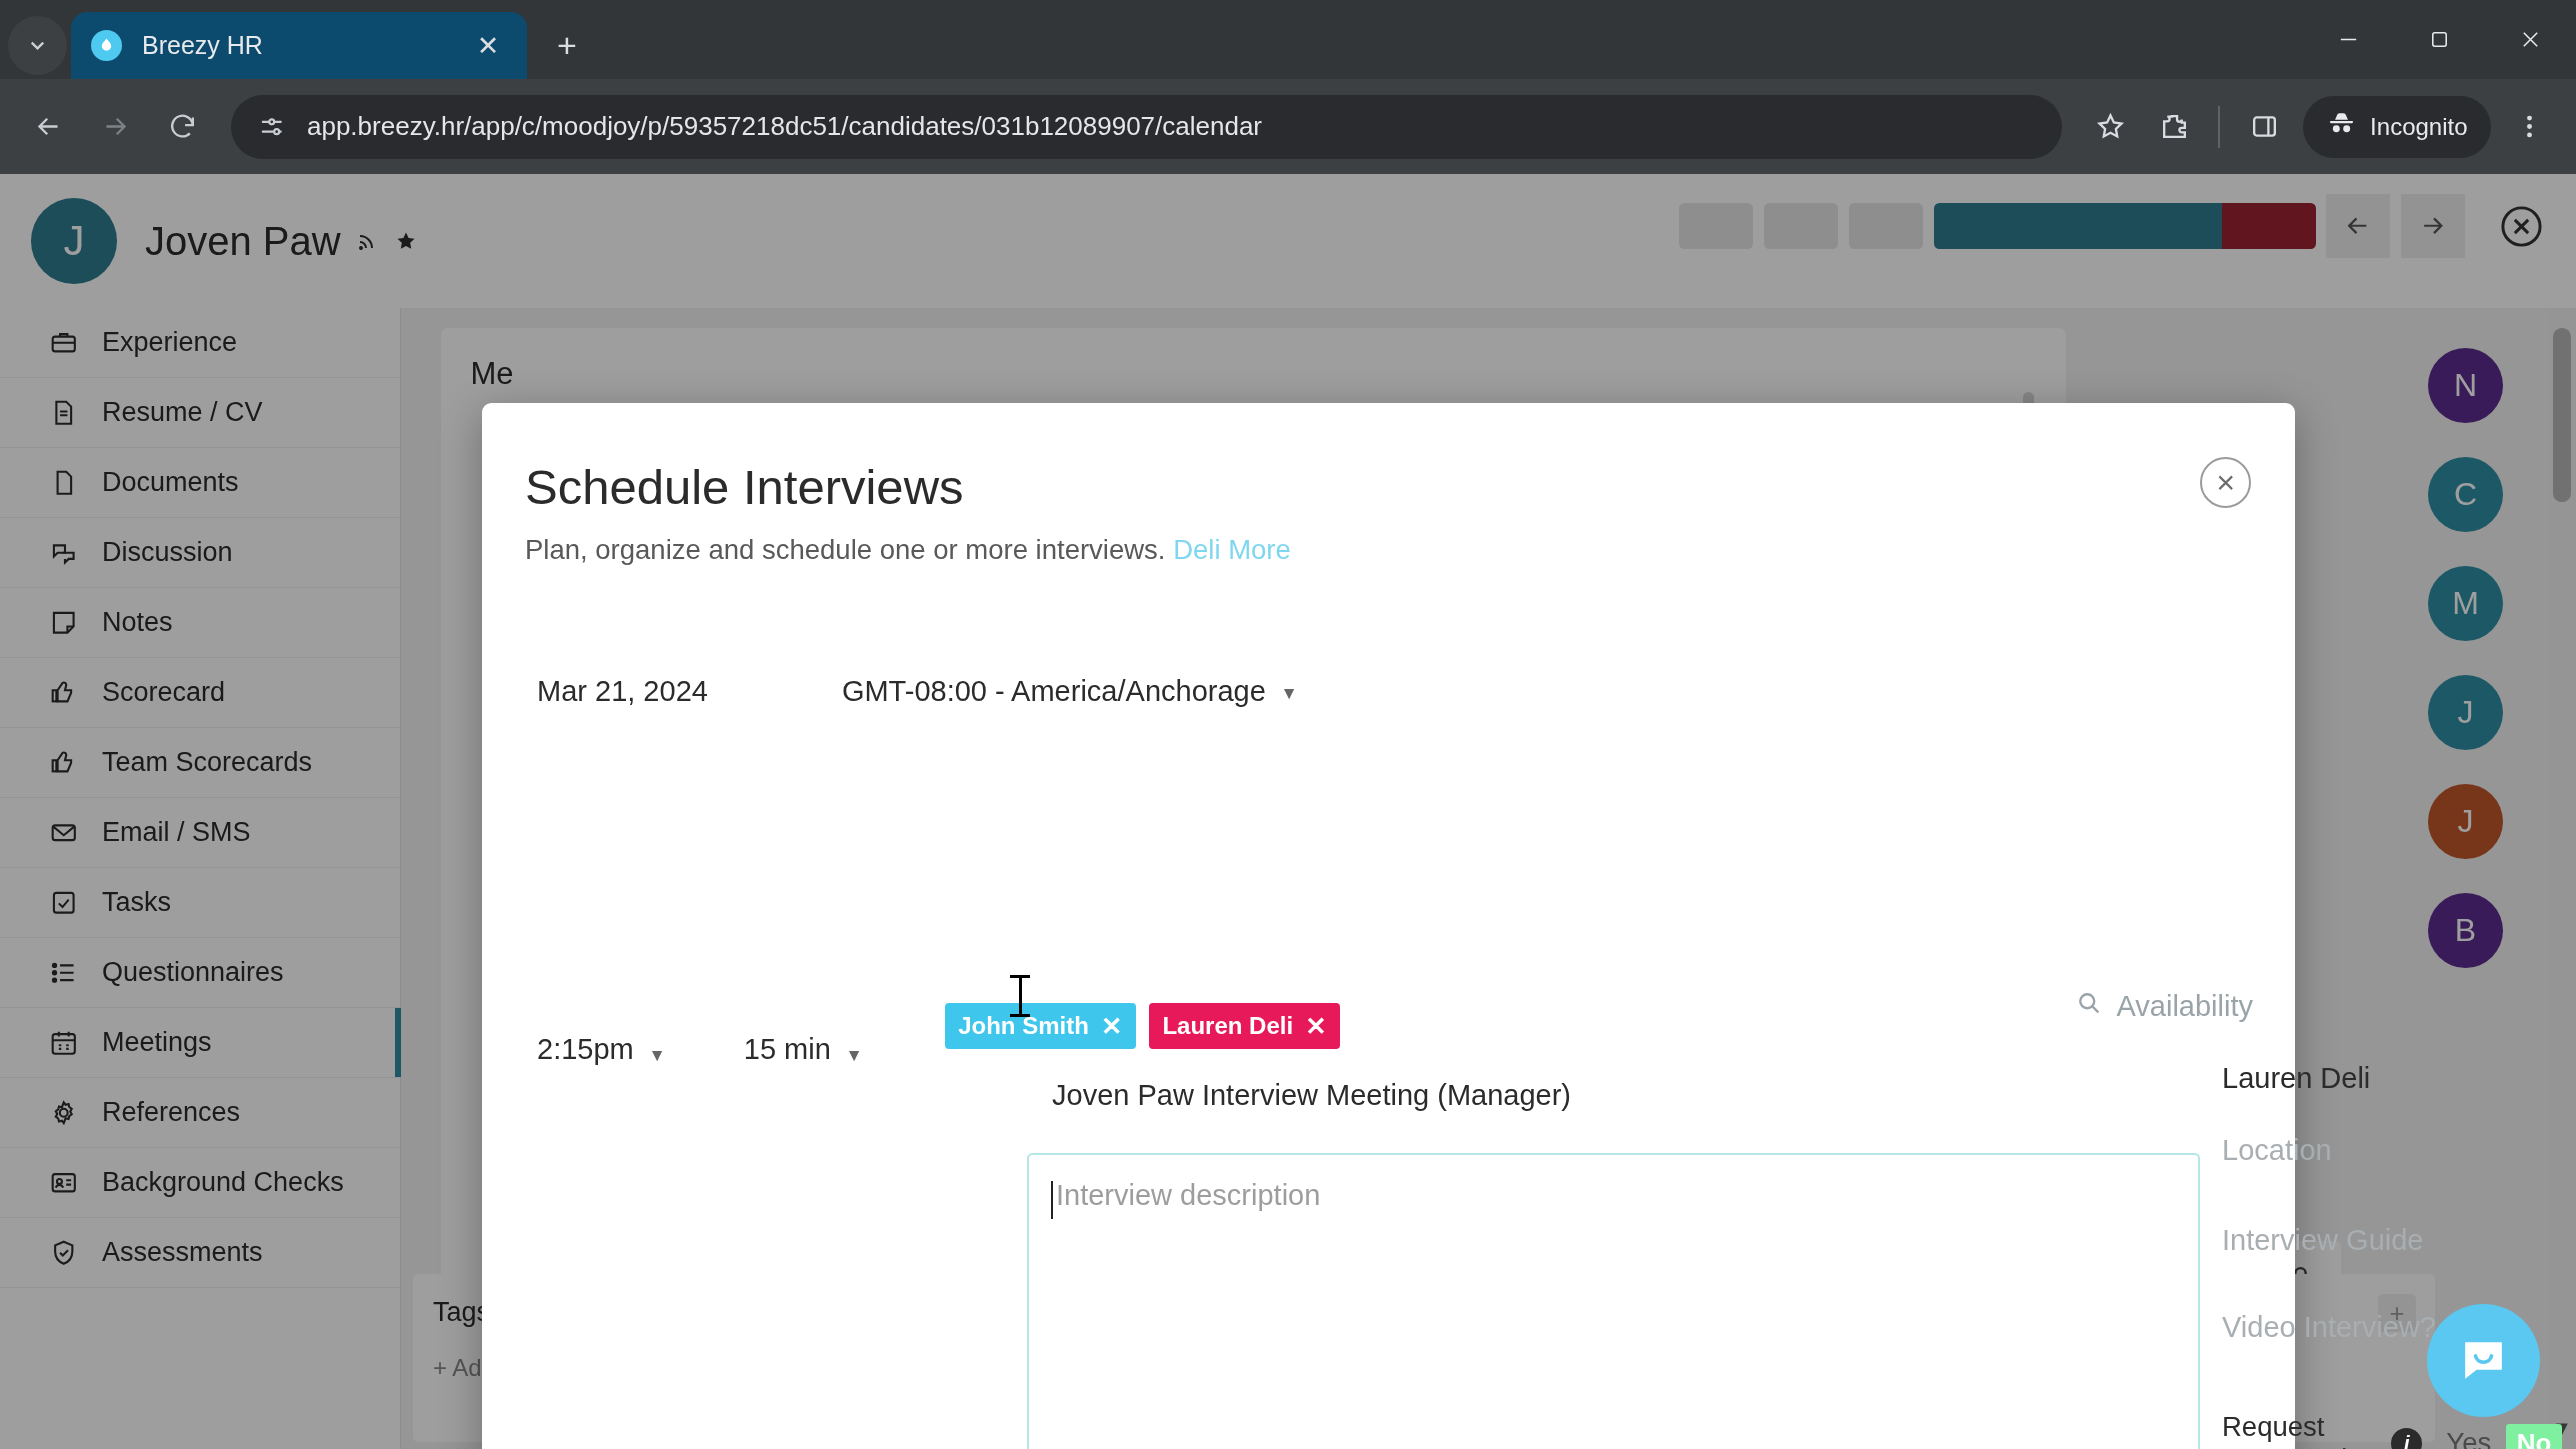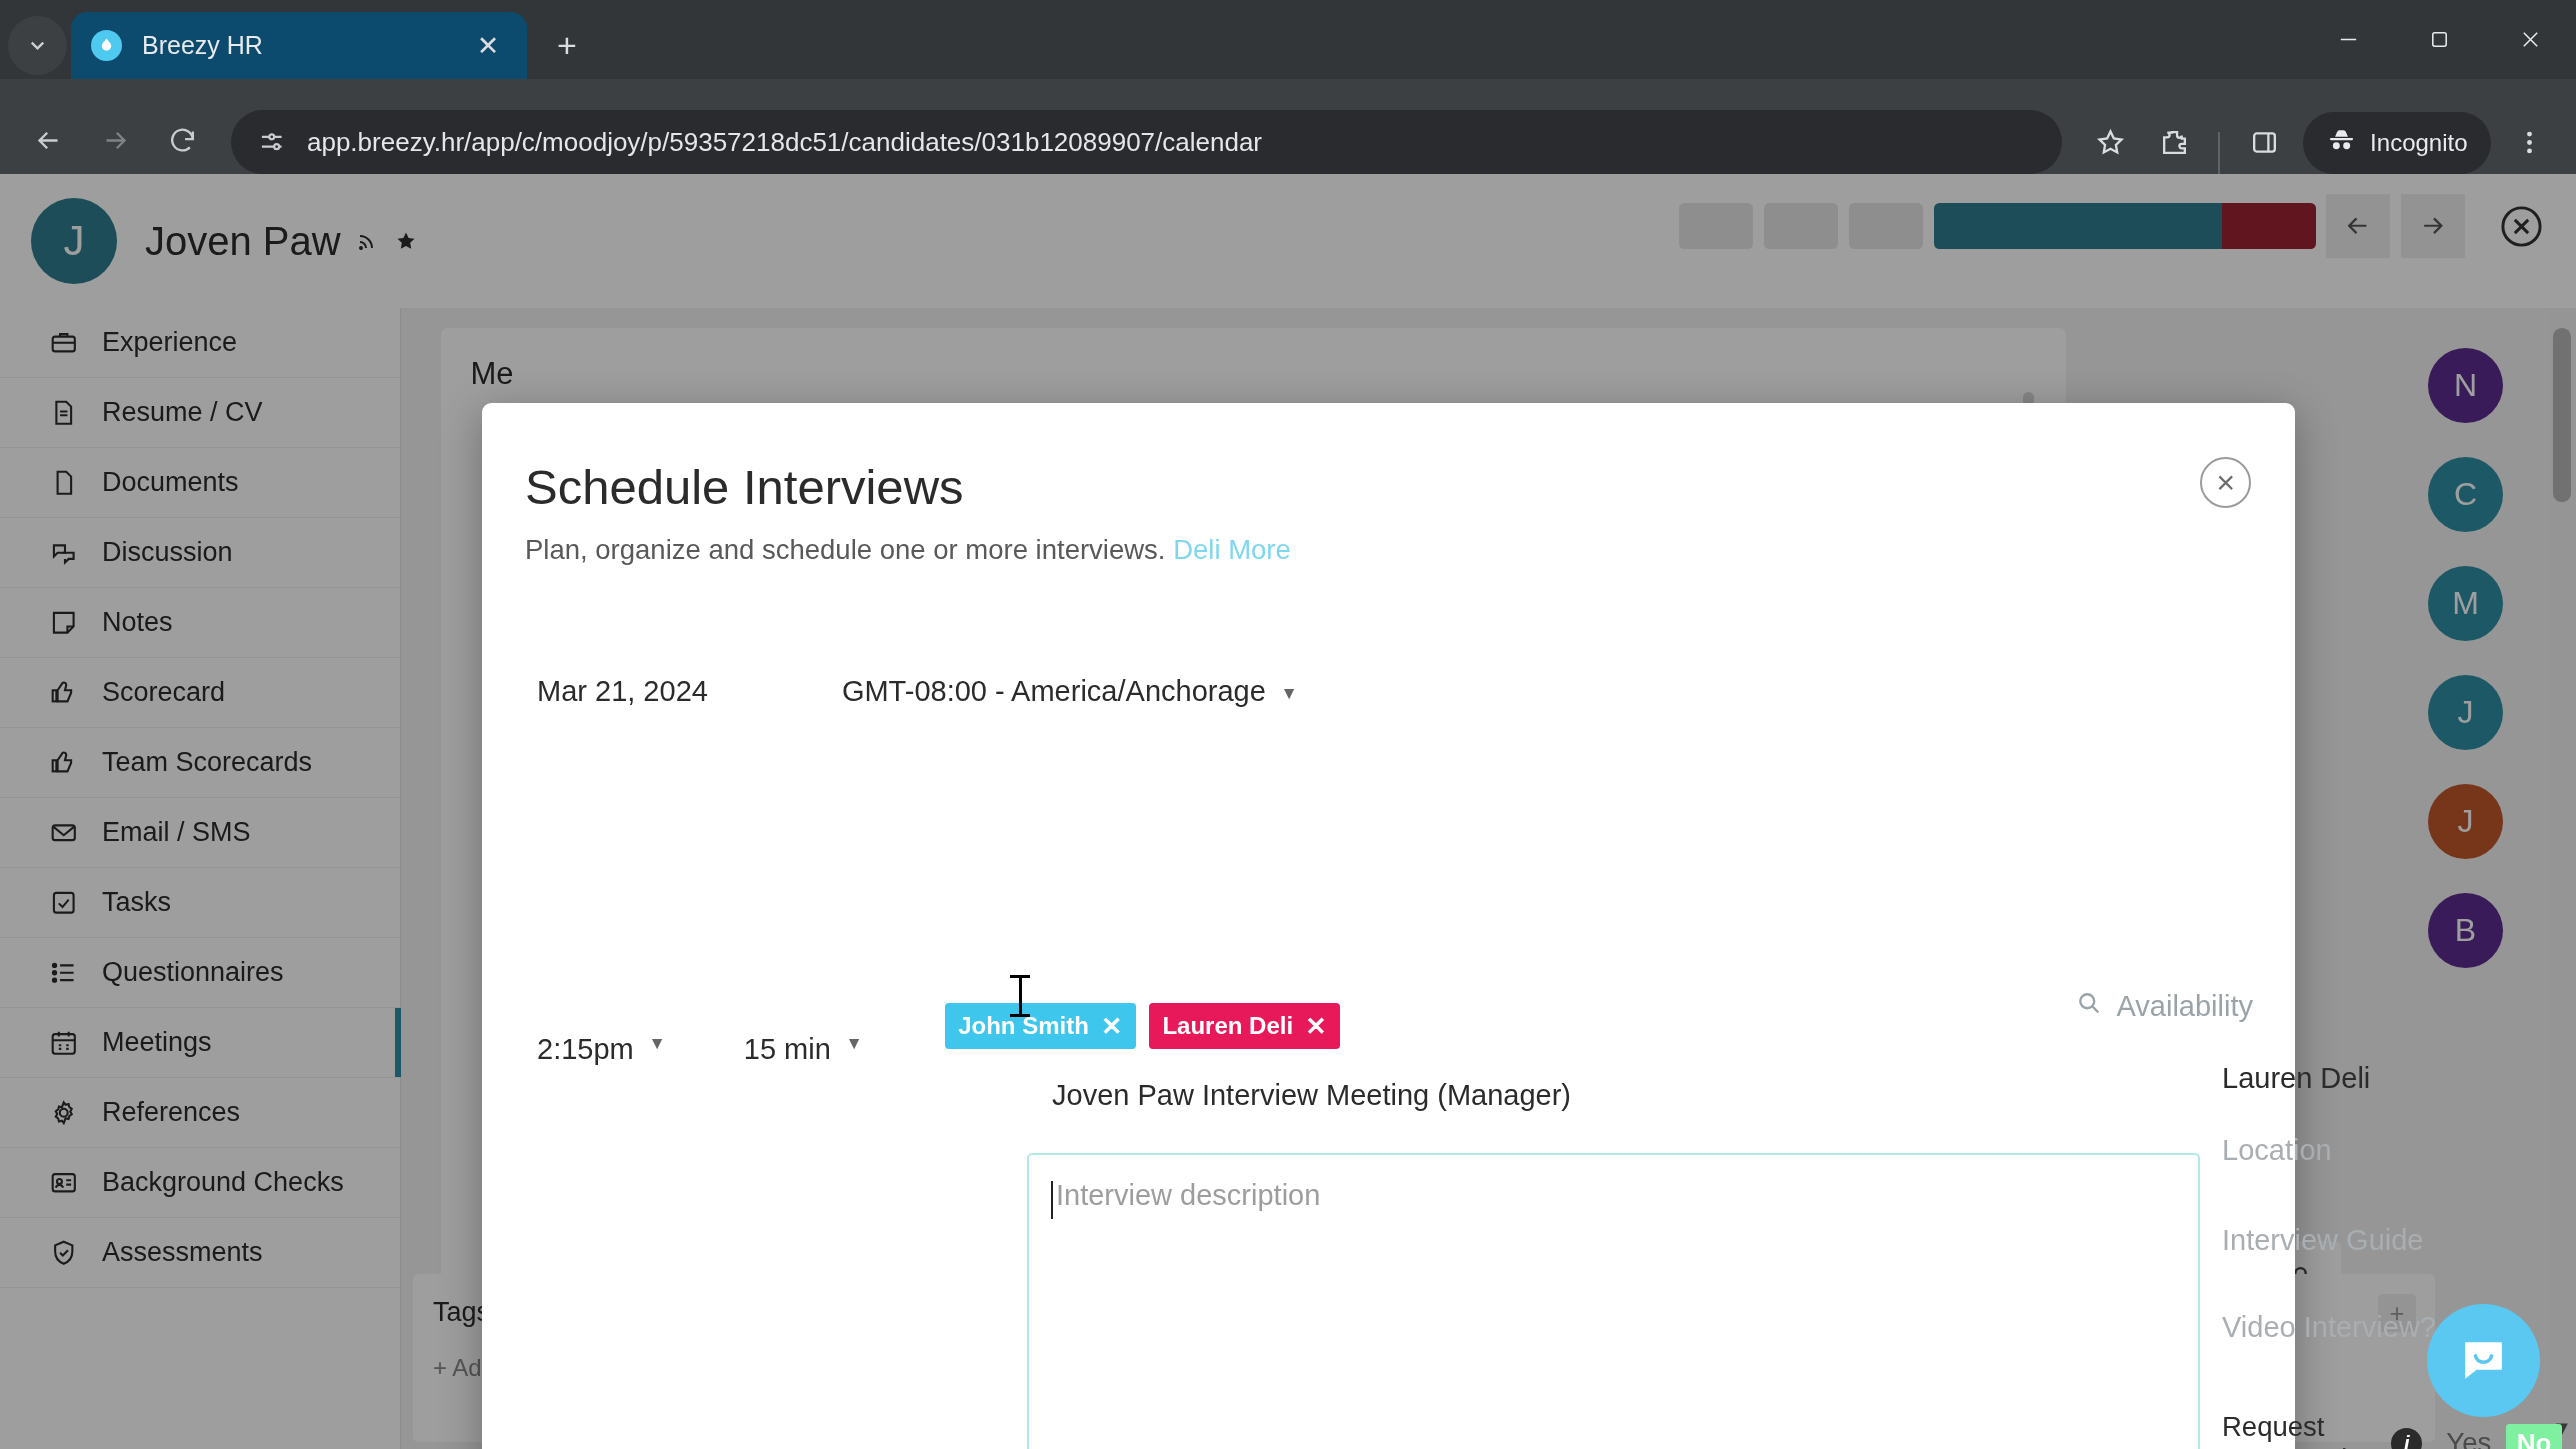--- a/index.html
+++ b/index.html
@@ -45,21 +45,21 @@
   }
   .win-controls {
     position: absolute; right: 0; top: 0; height: 79px;
     display: flex; align-items: center;
   }
   .win-btn { width: 91px; height: 79px; display: flex; align-items: center; justify-content: center; color: #e8eaed; }
   .win-btn svg { width: 23px; height: 23px; }
 
   .toolbar {
     position: absolute; top: 79px; left: 0; right: 0; height: 95px;
-    background: #3c4043; display: flex; align-items: flex-end; padding: 0 14.8px;
+    background: #3c4043; display: flex; align-items: center; padding: 0 14.8px;
   }
   .nav-btn { width: 67px; height: 67px; display: flex; align-items: center; justify-content: center; color: #c9cdd1; }
   .nav-btn.disabled { color: #7e8287; }
   .nav-btn svg { width: 31px; height: 31px; }
   .omnibox {
     flex: 1 1 auto; height: 64px; margin: 0 16px 0 14.8px;
     background: #292b2e; border-radius: 32px;
     display: flex; align-items: center; padding: 0 24px;
   }
   .omni-icon { width: 35px; height: 35px; color: #c9cdd1; margin-right: 17.4px; display: flex; align-items: center; justify-content: center; }
@@ -147,21 +147,21 @@
   .modal-title { position: absolute; left: 43px; top: 56px; font-size: 49px; color: #2b2b2b; }
   .modal-sub { position: absolute; left: 43px; top: 131px; font-size: 27.5px; color: #595959; }
   .modal-sub a { color: #7fd6ef; text-decoration: none; }
 
   .row-date { position: absolute; left: 55px; top: 272px; display: flex; align-items: center; gap: 0; }
   .date-val { font-size: 29px; color: #2b2b2b; }
   .tz-val { font-size: 29px; color: #2b2b2b; margin-left: 134px; }
   .caret { display: inline-block; margin-left: 14.8px; color: #666; font-size: 17.4px; vertical-align: middle; }
 
   .row-time { position: absolute; left: 55px; top: 582px; display: flex; align-items: center; }
-  .sel { font-size: 29px; color: #2b2b2b; display: flex; align-items: flex-start; margin-top: 48px; }
+  .sel { font-size: 29px; color: #2b2b2b; display: flex; align-items: flex-end; margin-top: 48px; }
   .chip {
     display: inline-flex; align-items: center; gap: 12px;
     height: 46px; padding: 0 13.4px; border-radius: 4px;
     color: #fff; font-size: 24px; font-weight: bold;
   }
   .chip .x { font-size: 25.5px; font-weight: bold; }
   .availability { position: absolute; right: 42px; top: 586px; display: flex; align-items: center; gap: 13.4px; color: #9aa3a8; font-size: 29px; }
   .availability svg { width: 28px; height: 28px; }
 
   .meeting-title { position: absolute; left: 570px; top: 676px; font-size: 29px; color: #2b2b2b; }

